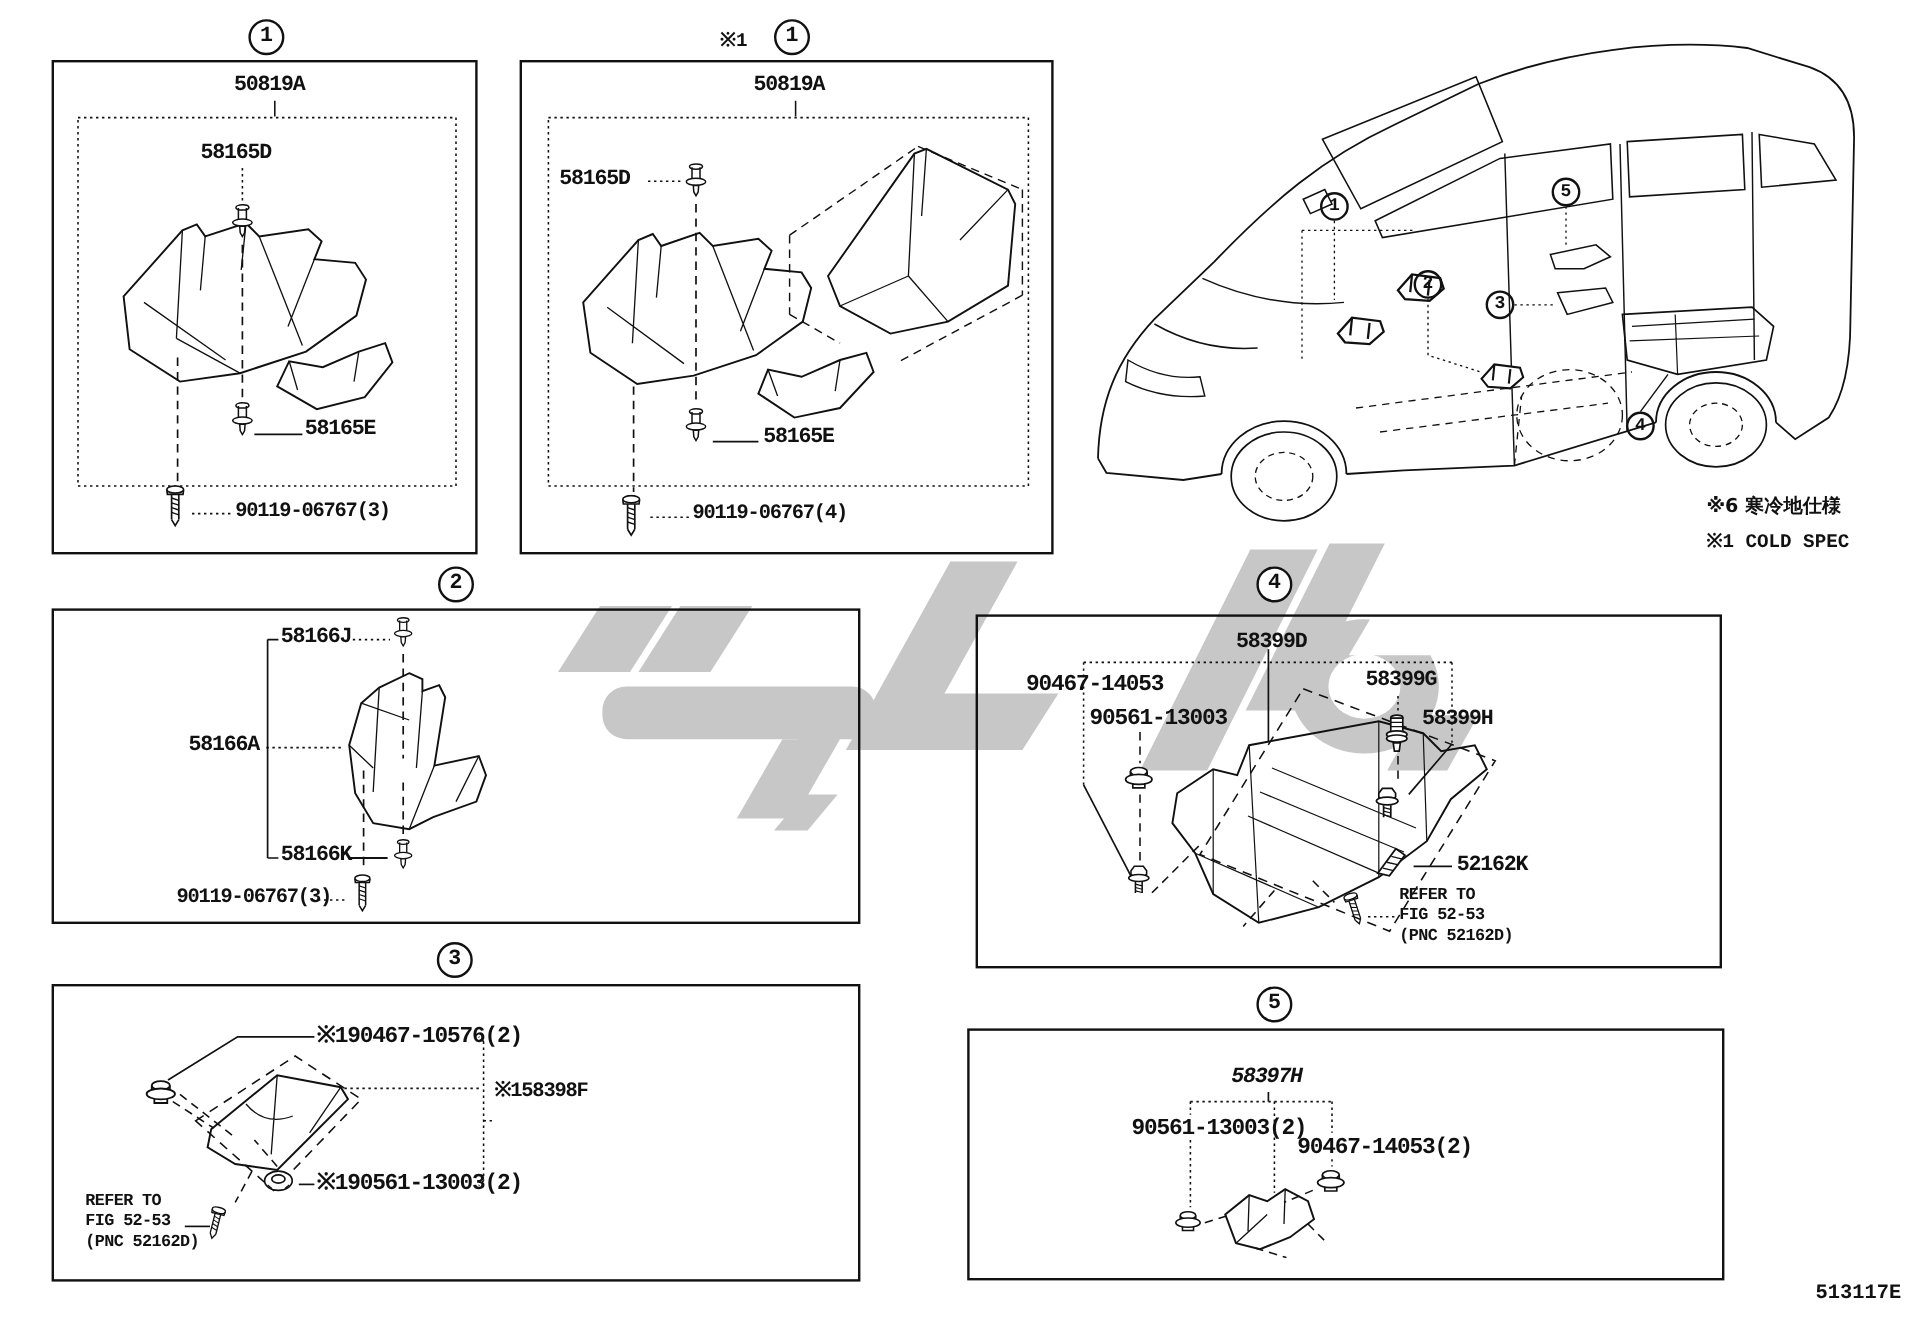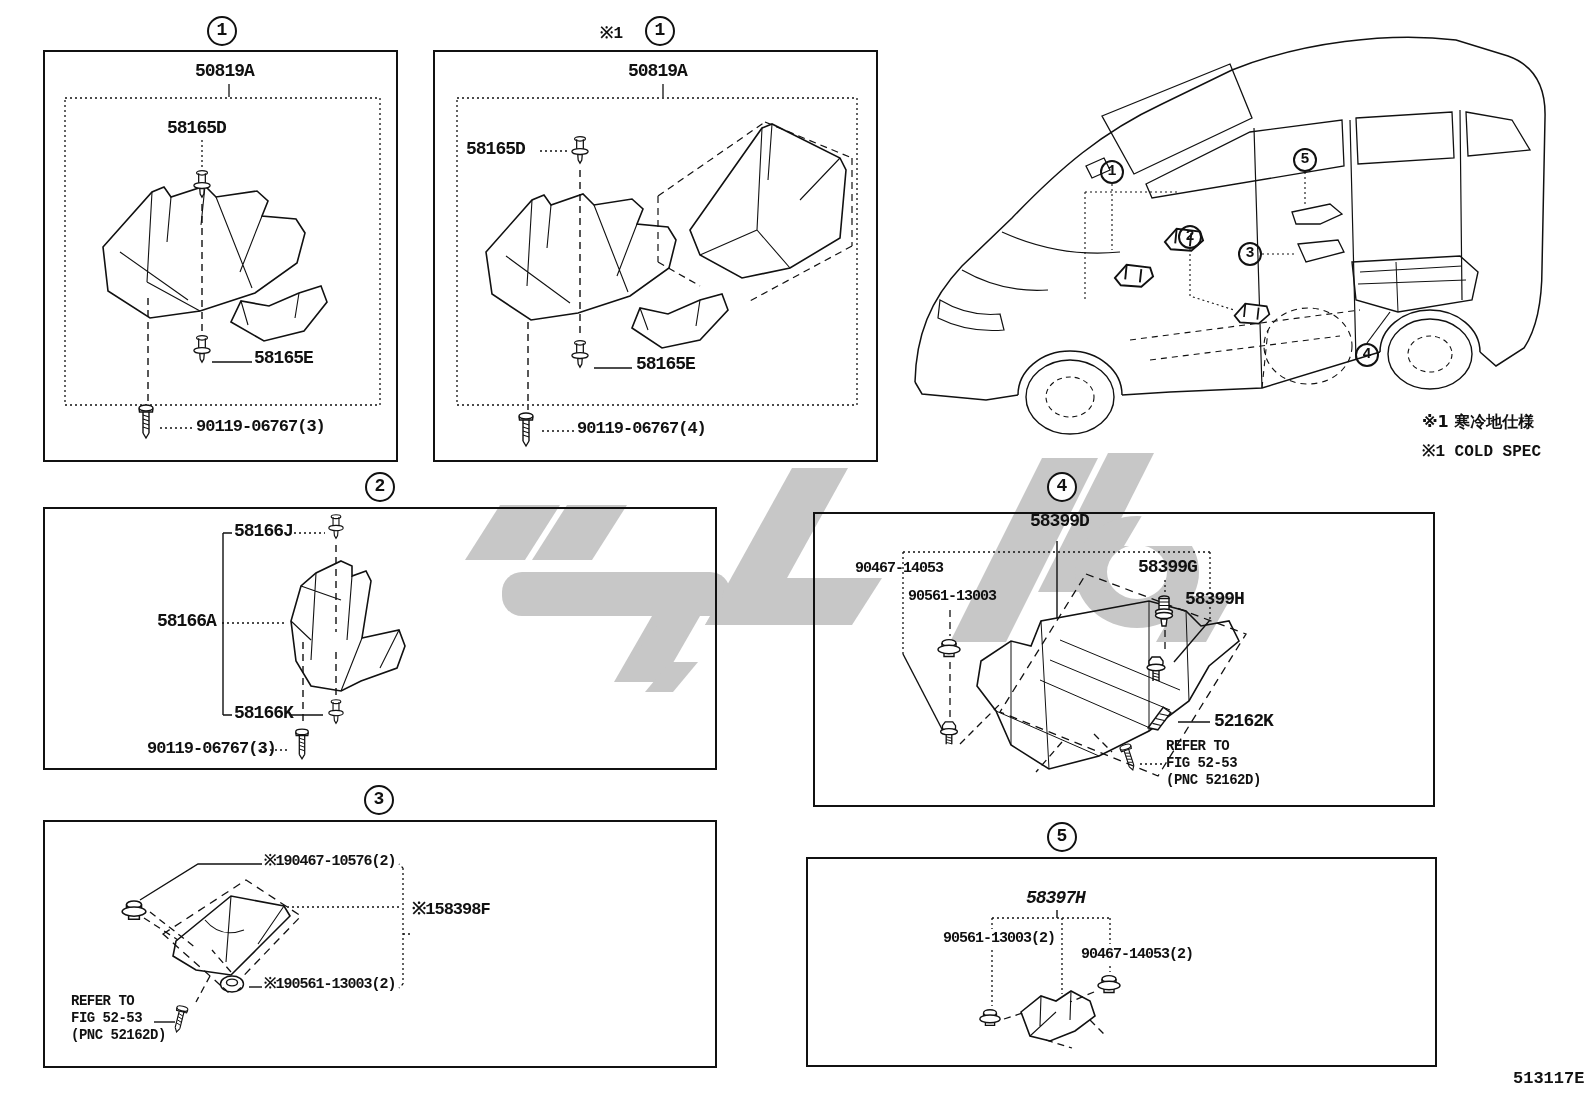--- a/index.html
+++ b/index.html
@@ -2,21 +2,21 @@
 <html><head>
 <meta charset="utf-8">
 <style>
   html,body{margin:0;padding:0;background:#ffffff;}
   .page{position:relative;width:1592px;height:1099px;background:#ffffff;overflow:hidden;
         font-family:"Liberation Mono","DejaVu Sans Mono",monospace;color:#111;}
   svg{position:absolute;left:0;top:0;pointer-events:none;}
   .panel{position:absolute;border:2px solid #111;box-sizing:border-box;background:transparent;}
   .lbl{position:absolute;font-weight:bold;font-size:18px;letter-spacing:-1px;white-space:nowrap;line-height:1.05;}
   .lbl.md{font-size:17px;}
-  .lbl.sm{font-size:15px;}
+  .lbl.sm{font-size:19px;}
   .lbl.xs{font-size:14px;letter-spacing:-0.5px;font-family:Liberation Mono, monospace;}
   .callout{position:absolute;width:30px;height:30px;border:2px solid #111;border-radius:50%;
            box-sizing:border-box;text-align:center;line-height:25px;font-weight:bold;font-size:18px;background:#fff;}
   .callout.small{width:24px;height:24px;line-height:19px;font-size:15px;background:transparent;}
   .prefix{position:absolute;font-weight:bold;font-size:16px;}
   .note{position:absolute;font-weight:bold;font-size:16px;letter-spacing:0;white-space:nowrap;
         font-family:"Liberation Mono","DejaVu Sans Mono",monospace;}
   .docnum{position:absolute;font-weight:bold;font-size:17px;letter-spacing:0;}
 </style>
 </head>
@@ -313,37 +313,37 @@
   <div class="lbl" style="left:234px;top:704px;">58166K</div>
   <div class="lbl md" style="left:147px;top:740px;">90119-06767(3)</div>
 
   <div class="lbl sm" style="left:264px;top:854px;">※190467-10576(2)</div>
   <div class="lbl md" style="left:412px;top:901px;">※158398F</div>
   <div class="lbl sm" style="left:264px;top:977px;">※190561-13003(2)</div>
   <div class="lbl xs" style="left:71px;top:994px;">REFER TO</div>
   <div class="lbl xs" style="left:71px;top:1011px;">FIG 52-53</div>
   <div class="lbl xs" style="left:71px;top:1028px;">(PNC 52162D)</div>
 
-  <div class="lbl" style="left:1030px;top:512px;font-family:Liberation Mono, monospace;">58399D</div>
+  <div class="lbl" style="left:1030px;top:526px;font-family:Liberation Mono, monospace;">58399D</div>
   <div class="lbl sm" style="left:855px;top:561px;">90467-14053</div>
   <div class="lbl sm" style="left:908px;top:589px;">90561-13003</div>
   <div class="lbl" style="left:1138px;top:558px;">58399G</div>
   <div class="lbl" style="left:1185px;top:590px;">58399H</div>
   <div class="lbl" style="left:1214px;top:712px;">52162K</div>
   <div class="lbl xs" style="left:1166px;top:739px;">REFER TO</div>
   <div class="lbl xs" style="left:1166px;top:756px;">FIG 52-53</div>
   <div class="lbl xs" style="left:1166px;top:773px;">(PNC 52162D)</div>
 
   <div class="lbl" style="left:1026px;top:889px;font-style:italic;">58397H</div>
   <div class="lbl sm" style="left:943px;top:931px;">90561-13003(2)</div>
   <div class="lbl sm" style="left:1081px;top:947px;">90467-14053(2)</div>
 
   <div class="callout small" style="left:1100px;top:160px;">1</div>
   <div class="callout small" style="left:1178px;top:225px;">2</div>
   <div class="callout small" style="left:1238px;top:242px;">3</div>
   <div class="callout small" style="left:1293px;top:148px;">5</div>
   <div class="callout small" style="left:1355px;top:343px;">4</div>
 
-  <div class="note" style="left:1422px;top:412px;font-family:'DejaVu Sans',sans-serif;">※1 寒冷地仕様</div>
+  <div class="note" style="left:1422px;top:412px;font-family:'DejaVu Sans',sans-serif;">※6 寒冷地仕様</div>
   <div class="note" style="left:1422px;top:439px;">※1 COLD SPEC</div>
   <div class="docnum" style="left:1513px;top:1069px;">513117E</div>
 
 </div>
 
 </body></html>

